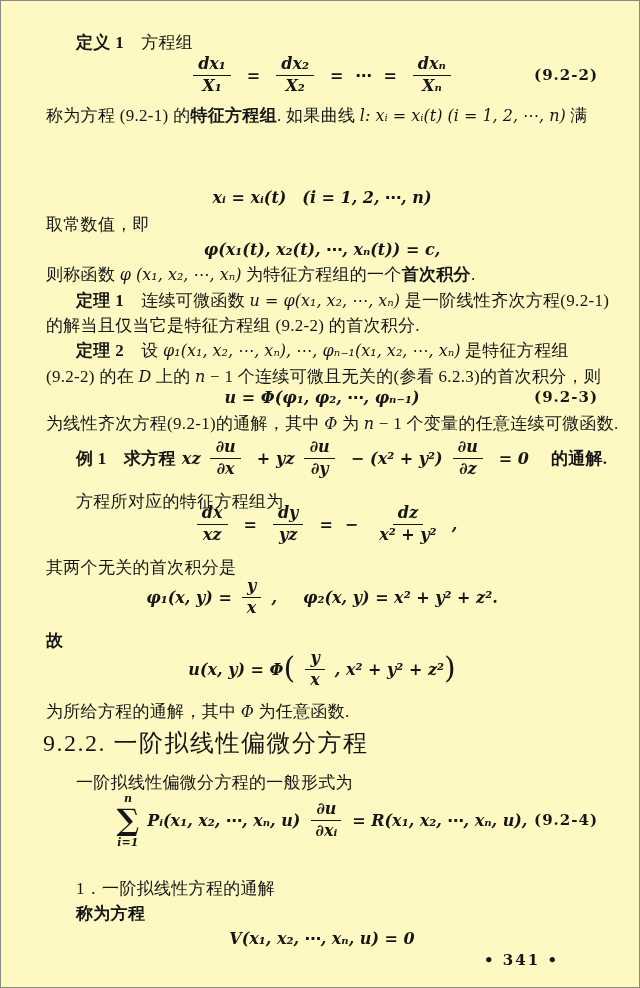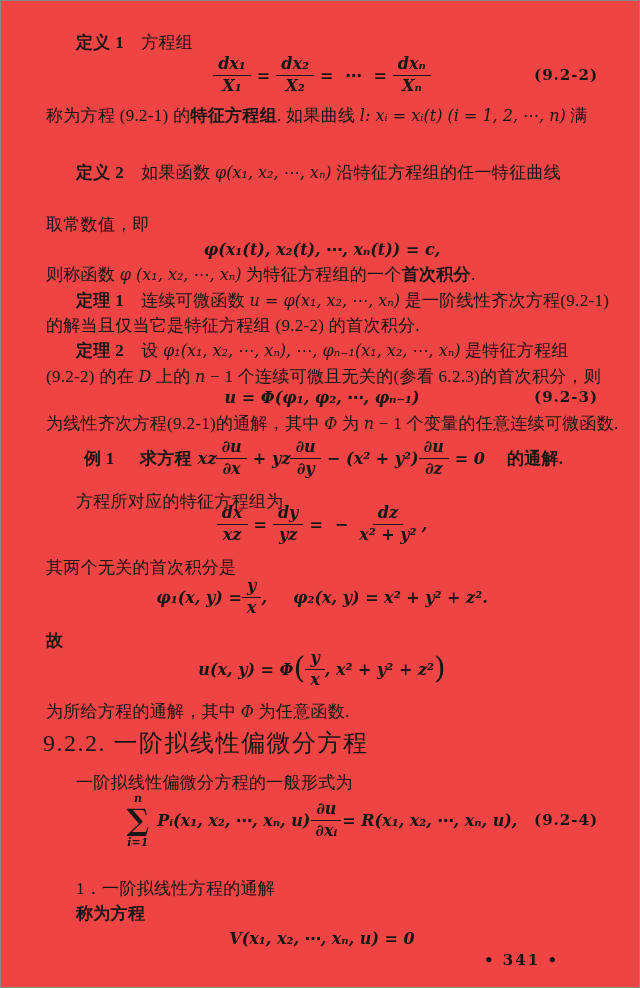--- a/index.html
+++ b/index.html
@@ -1,20 +1,20 @@
 <!DOCTYPE html>
 <html lang="zh"><head>
 <meta charset="utf-8">
 <style>
   html,body{margin:0;padding:0;background:#e8e8e8;}
   .page{
     position:relative;
     width:640px;height:988px;
     margin:0 auto;
-    background:#ef4444;
+    background:#fef9c3;
     color:#161616;
     font-family:"Liberation Serif",serif;
     box-sizing:border-box;
     border:1px solid #8a8a8a;
     overflow:hidden;
     text-align:center;
   }
   .ln{
     position:absolute;left:45px;
     font-size:17px;line-height:1.4;
@@ -24,23 +24,23 @@
   .indent{left:75px;}
   .seg-b{font-weight:700;}
   .seg-m{font-family:"DejaVu Serif","DejaVu Sans",serif;font-style:italic;font-size:16px;letter-spacing:0;}
   .eqrow{
     position:absolute;left:45px;width:552px;
     display:flex;align-items:center;justify-content:center;
     font-family:"DejaVu Serif","DejaVu Sans",serif;
     font-style:italic;font-weight:700;font-size:16px;
     white-space:nowrap;
   }
-  .eqrow .cn{font-family:"Liberation Serif",serif;font-style:normal;font-size:17px;letter-spacing:0.3px;margin-left:8px;}
+  .eqrow .cn{font-family:"Liberation Serif",serif;font-style:normal;font-size:17px;letter-spacing:0.3px;}
   .eqleft{justify-content:flex-start;left:75px;}
-  .frac{display:inline-flex;flex-direction:column;align-items:center;margin:0 0;line-height:1.15;}
+  .frac{display:inline-flex;flex-direction:column;align-items:center;margin:0 10px;line-height:1.15;}
   .frac .fn{padding:0 5px 1px;border-bottom:1.4px solid currentColor;}
   .frac .fd{padding:1px 5px 0;}
   .op{margin:0 6px;}
   .eqlabel{
     position:absolute;right:0;top:50%;transform:translateY(-50%);
     font-style:normal;font-weight:700;font-size:15px;
     font-family:"DejaVu Serif",serif;letter-spacing:1px;
   }
   .sum{display:inline-flex;flex-direction:column;align-items:center;font-style:normal;line-height:1;margin-right:8px;}
   .sum .lim{font-size:11px;font-style:italic;}
@@ -80,22 +80,24 @@
     <span class="op">=</span>
     <span class="frac">
       <span class="fn">dxₙ</span>
       <span class="fd">Xₙ</span>
     </span>
     <span class="eqlabel">(9.2-2)</span>
   </div>
 
   <div class="ln" style="top:103px"><span>称为方程 (9.2-1) 的</span><span class="seg-b">特征方程组</span><span>. 如果曲线 </span><span class="seg-m">l: xᵢ = xᵢ(t) (i = 1, 2, ⋯, n)</span><span> 满</span></div>
 
-  <div class="ln indent" style="top:160px"><span class="seg-b">定义 2</span><span>　如果函数 </span><span class="seg-m">φ(x₁, x₂, ⋯, xₙ)</span><span> 沿特征方程组的任一特征曲线</span></div>
-
+
+  <div class="eqrow" style="top:185px;height:24px">
+    <span>xᵢ = xᵢ(t)　(i = 1, 2, ⋯, n)</span>
+  </div>
 
   <div class="ln" style="top:212px">
     <span>取常数值，即</span>
   </div>
 
   <div class="eqrow" style="top:236px;height:24px">
     <span>φ(x₁(t), x₂(t), ⋯, xₙ(t)) = c,</span>
   </div>
 
   <div class="ln" style="top:262px"><span>则称函数 </span><span class="seg-m">φ (x₁, x₂, ⋯, xₙ)</span><span> 为特征方程组的一个</span><span class="seg-b">首次积分</span><span>.</span></div>

